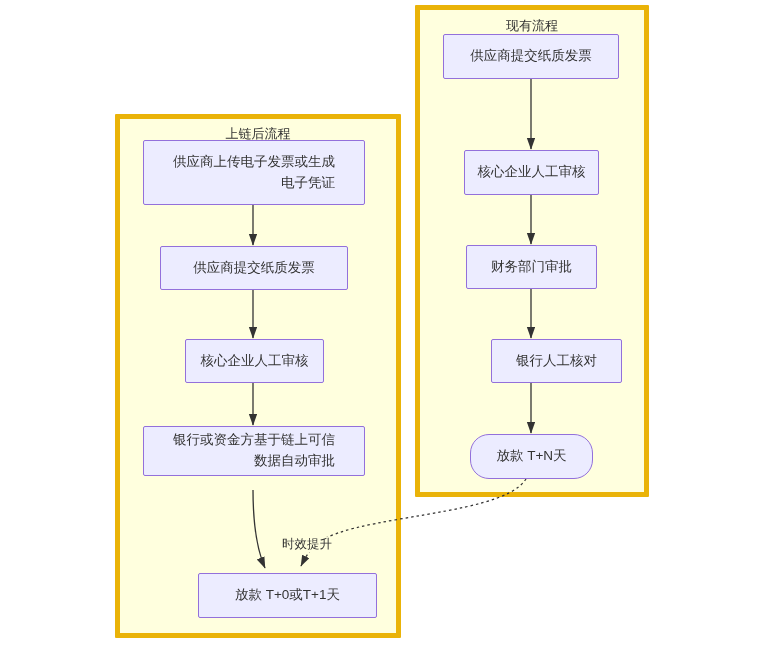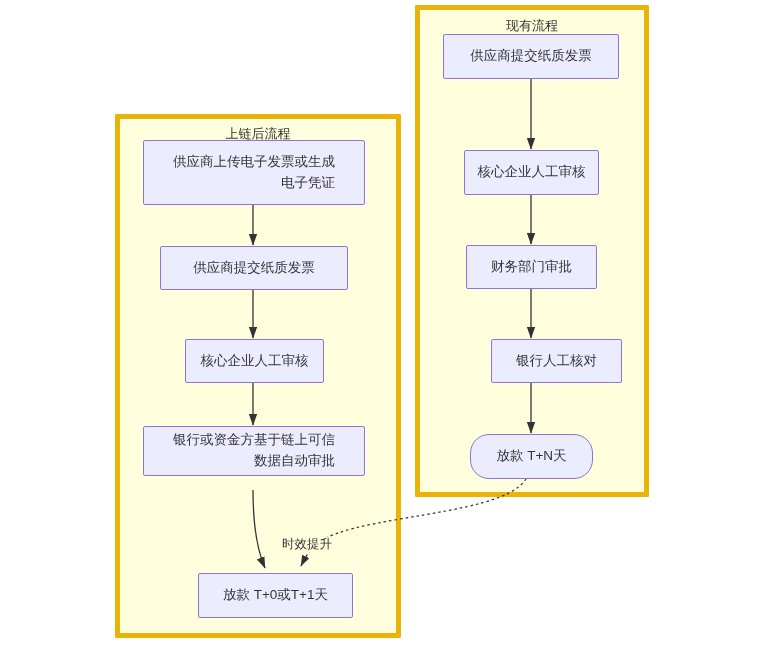--- a/index.html
+++ b/index.html
@@ -121,17 +121,17 @@
   <div class="node" style="left:143px; top:140px; width:222px; height:65px;">供应商上传电子发票或生成
 电子凭证</div>
 
   <div class="node" style="left:160px; top:246px; width:188px; height:44px;">供应商提交纸质发票</div>
 
   <div class="node" style="left:185px; top:339px; width:139px; height:44px;">核心企业人工审核</div>
 
   <div class="node" style="left:143px; top:426px; width:222px; height:50px;">银行或资金方基于链上可信
 数据自动审批</div>
 
-  <div class="node" style="left:198px; top:573px; width:155px; height:45px;">放款 T+0或T+1天</div>
+  <div class="node" style="left:198px; top:573px; width:179px; height:45px;">放款 T+0或T+1天</div>
 
   <div class="edge-label" style="left:281px; top:524px;margin-top:13px;">时效提升</div>
 
 </div>
 
 </body></html>

